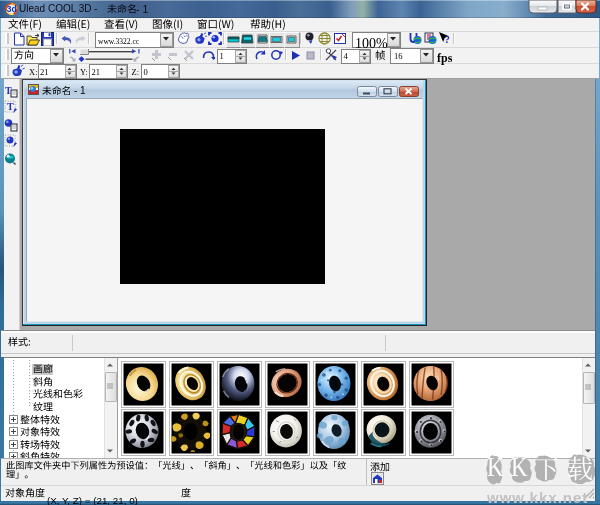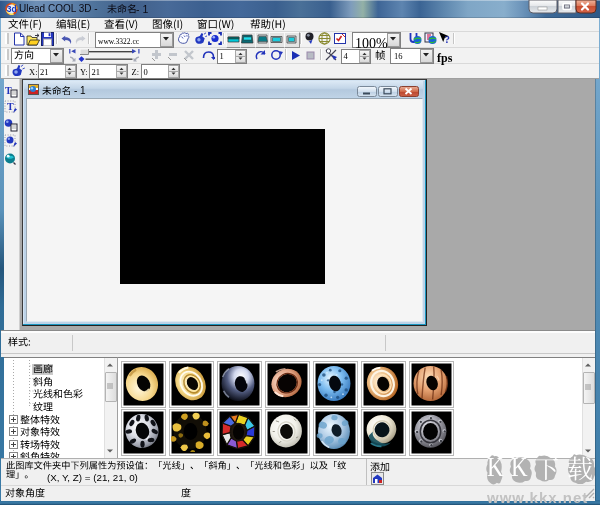--- a/index.html
+++ b/index.html
@@ -764,21 +764,21 @@
 <svg class="abs" style="left:371px;top:472px" width="13" height="13" viewBox="0 0 13 13">
 <rect x=".5" y=".5" width="12" height="12" fill="#e8e8e8" stroke="#888"></rect>
 <path d="M2 6l4.5-3.5L11 6v5H2z" fill="#2238c0"></path>
 <rect x="4" y="7" width="2.5" height="4" fill="#fff"></rect>
 <path d="M8 8h3v3H8z" fill="#cc2222"></path>
   </svg>
 <div class="abs" style="left:1px;top:485px;width:594px;height:15px;background:#f0f0f0;border-top:1px solid #d8d8d8"></div>
 <svg style="position:absolute;left:5px;top:486.0px;" width="42" height="16" viewBox="0 -10.5 42 16">
     <path d="M5.0 -3.9C5.5 -3.2 5.9 -2.3 6.1 -1.7L6.8 -2.0C6.6 -2.6 6.1 -3.5 5.6 -4.2ZM0.9 -4.5C1.5 -4.0 2.2 -3.3 2.8 -2.7C2.1 -1.4 1.4 -0.4 0.5 0.2C0.6 0.3 0.9 0.6 1.0 0.8C1.9 0.1 2.7 -0.8 3.3 -2.0C3.7 -1.5 4.1 -0.9 4.4 -0.5L5.0 -1.0C4.7 -1.6 4.2 -2.2 3.6 -2.8C4.1 -4.0 4.4 -5.3 4.6 -7.0L4.1 -7.1L4.0 -7.1H0.7V-6.4H3.8C3.6 -5.3 3.4 -4.3 3.1 -3.4C2.5 -4.0 2.0 -4.5 1.4 -5.0ZM7.7 -8.4V-6.0H4.8V-5.3H7.7V-0.2C7.7 -0.0 7.6 0.0 7.4 0.0C7.2 0.0 6.7 0.0 6.0 0.0C6.2 0.2 6.3 0.6 6.3 0.8C7.2 0.8 7.7 0.8 8.0 0.6C8.3 0.5 8.4 0.3 8.4 -0.2V-5.3H9.6V-6.0H8.4V-8.4Z M13.4 -8.4C12.9 -7.6 11.8 -6.6 10.5 -5.9C10.7 -5.8 10.9 -5.5 11.0 -5.4C11.2 -5.5 11.4 -5.6 11.6 -5.8V-4.1H13.3C12.5 -3.6 11.6 -3.3 10.7 -3.1C10.8 -3.0 11.0 -2.7 11.0 -2.5C12.0 -2.8 12.9 -3.2 13.7 -3.7C14.0 -3.5 14.2 -3.4 14.4 -3.2C13.6 -2.6 12.1 -2.0 11.0 -1.8C11.1 -1.6 11.3 -1.4 11.4 -1.2C12.5 -1.5 13.9 -2.1 14.8 -2.8C14.9 -2.6 15.1 -2.4 15.2 -2.3C14.2 -1.4 12.3 -0.7 10.8 -0.3C11.0 -0.2 11.2 0.1 11.3 0.3C12.7 -0.1 14.3 -0.9 15.5 -1.7C15.7 -1.0 15.6 -0.4 15.2 -0.1C15.0 0.0 14.8 0.0 14.5 0.0C14.3 0.0 13.9 0.0 13.6 -0.0C13.7 0.2 13.7 0.5 13.8 0.7C14.1 0.7 14.4 0.7 14.6 0.7C15.1 0.7 15.3 0.6 15.7 0.4C16.4 -0.0 16.5 -1.0 16.1 -2.1L16.6 -2.4C17.0 -1.4 17.9 -0.3 19.0 0.3C19.1 0.1 19.4 -0.2 19.5 -0.4C18.4 -0.8 17.6 -1.8 17.2 -2.7C17.7 -2.9 18.2 -3.2 18.6 -3.5L18.0 -4.0C17.4 -3.5 16.5 -3.0 15.8 -2.6C15.4 -3.1 14.9 -3.6 14.2 -4.1L14.3 -4.1H18.5V-6.4H15.8C16.1 -6.7 16.4 -7.1 16.6 -7.4L16.1 -7.8L16.0 -7.7H13.8C13.9 -7.9 14.1 -8.1 14.2 -8.3ZM13.2 -7.1H15.5C15.4 -6.9 15.1 -6.6 14.9 -6.4H12.4C12.7 -6.6 13.0 -6.9 13.2 -7.1ZM12.3 -5.8H14.9C14.7 -5.4 14.4 -5.0 14.1 -4.7H12.3ZM15.7 -5.8H17.8V-4.7H14.9C15.2 -5.0 15.4 -5.4 15.7 -5.8Z M22.7 -5.4H24.9V-4.1H22.7ZM22.7 -6.1H22.6C22.9 -6.4 23.2 -6.8 23.5 -7.1H26.3C26.1 -6.8 25.8 -6.4 25.5 -6.1ZM28.0 -5.4V-4.1H25.6V-5.4ZM23.4 -8.4C22.9 -7.4 21.9 -6.2 20.6 -5.3C20.7 -5.2 21.0 -4.9 21.1 -4.7C21.4 -4.9 21.7 -5.2 21.9 -5.4V-3.6C21.9 -2.3 21.8 -0.8 20.7 0.3C20.8 0.4 21.1 0.7 21.2 0.9C21.9 0.2 22.3 -0.6 22.5 -1.5H24.9V0.6H25.6V-1.5H28.0V-0.2C28.0 -0.0 27.9 0.0 27.8 0.0C27.6 0.0 27.0 0.1 26.4 0.0C26.5 0.2 26.6 0.6 26.6 0.8C27.4 0.8 28.0 0.8 28.3 0.6C28.6 0.5 28.8 0.3 28.8 -0.2V-6.1H26.4C26.7 -6.5 27.1 -7.0 27.4 -7.4L26.9 -7.8L26.7 -7.7H23.9L24.2 -8.3ZM22.7 -3.5H24.9V-2.2H22.6C22.6 -2.6 22.7 -3.1 22.7 -3.5ZM28.0 -3.5V-2.2H25.6V-3.5Z M33.9 -6.4V-5.6H32.2V-5.0H33.9V-3.3H37.8V-5.0H39.4V-5.6H37.8V-6.4H37.0V-5.6H34.6V-6.4ZM37.0 -5.0V-3.9H34.6V-5.0ZM37.6 -2.0C37.1 -1.5 36.5 -1.1 35.8 -0.8C35.1 -1.1 34.5 -1.5 34.1 -2.0ZM32.4 -2.6V-2.0H33.7L33.4 -1.9C33.8 -1.3 34.3 -0.9 35.0 -0.5C34.0 -0.2 33.0 0.0 31.9 0.1C32.0 0.3 32.2 0.6 32.2 0.7C33.5 0.6 34.7 0.4 35.8 -0.1C36.8 0.4 37.9 0.7 39.2 0.8C39.3 0.6 39.5 0.3 39.6 0.1C38.5 0.1 37.5 -0.1 36.6 -0.5C37.5 -0.9 38.2 -1.6 38.7 -2.4L38.2 -2.7L38.1 -2.6ZM34.7 -8.3C34.9 -8.0 35.0 -7.7 35.1 -7.4H31.3V-4.7C31.3 -3.2 31.2 -1.1 30.4 0.5C30.6 0.5 30.9 0.7 31.0 0.8C31.9 -0.8 32.0 -3.1 32.0 -4.7V-6.7H39.5V-7.4H36.0C35.9 -7.7 35.7 -8.1 35.5 -8.4Z" fill="#000"></path>
   </svg>
-<div class="abs" style="left:47px;top:472px;font-size:9.8px;color:#000;font-family:'Liberation Sans',sans-serif">(X, Y, Z) = (21, 21, 0)</div>
+<div class="abs" style="left:47px;top:495px;font-size:9.8px;color:#000;font-family:'Liberation Sans',sans-serif">(X, Y, Z) = (21, 21, 0)</div>
 <svg style="position:absolute;left:181px;top:486.0px;" width="12" height="16" viewBox="0 -10.5 12 16">
     <path d="M3.9 -6.4V-5.6H2.2V-5.0H3.9V-3.3H7.8V-5.0H9.4V-5.6H7.8V-6.4H7.0V-5.6H4.6V-6.4ZM7.0 -5.0V-3.9H4.6V-5.0ZM7.6 -2.0C7.1 -1.5 6.5 -1.1 5.8 -0.8C5.1 -1.1 4.5 -1.5 4.1 -2.0ZM2.4 -2.6V-2.0H3.7L3.4 -1.9C3.8 -1.3 4.3 -0.9 5.0 -0.5C4.0 -0.2 3.0 0.0 1.9 0.1C2.0 0.3 2.2 0.6 2.2 0.7C3.5 0.6 4.7 0.4 5.8 -0.1C6.8 0.4 7.9 0.7 9.2 0.8C9.3 0.6 9.5 0.3 9.6 0.1C8.5 0.1 7.5 -0.1 6.6 -0.5C7.5 -0.9 8.2 -1.6 8.7 -2.4L8.2 -2.7L8.1 -2.6ZM4.7 -8.3C4.9 -8.0 5.0 -7.7 5.1 -7.4H1.3V-4.7C1.3 -3.2 1.2 -1.1 0.4 0.5C0.6 0.5 0.9 0.7 1.0 0.8C1.9 -0.8 2.0 -3.1 2.0 -4.7V-6.7H9.5V-7.4H6.0C5.9 -7.7 5.7 -8.1 5.5 -8.4Z" fill="#000"></path>
   </svg>
 <svg class="abs" style="left:584px;top:488px" width="11" height="11" viewBox="0 0 11 11">
 <path d="M10 1L1 10M10 5L5 10M10 9l-1 1" stroke="#b0b0b0" stroke-width="1.4"></path>
   </svg>
 <div class="abs" style="left:0;top:0;width:600px;height:505px;pointer-events:none">
 <svg class="abs" style="left:485px;top:454px" width="22" height="31" viewBox="0 0 26 28" preserveAspectRatio="none">
       <path d="M6 3 Q2 5 3 9 Q0 14 3 17 Q1 23 6 26 Q10 29 14 26 Q18 28 19 24 Q22 20 19 16 Q21 10 18 6 Q16 1 11 2 Q8 0 6 3 Z" fill="#b2b2b2"></path>
     </svg>

